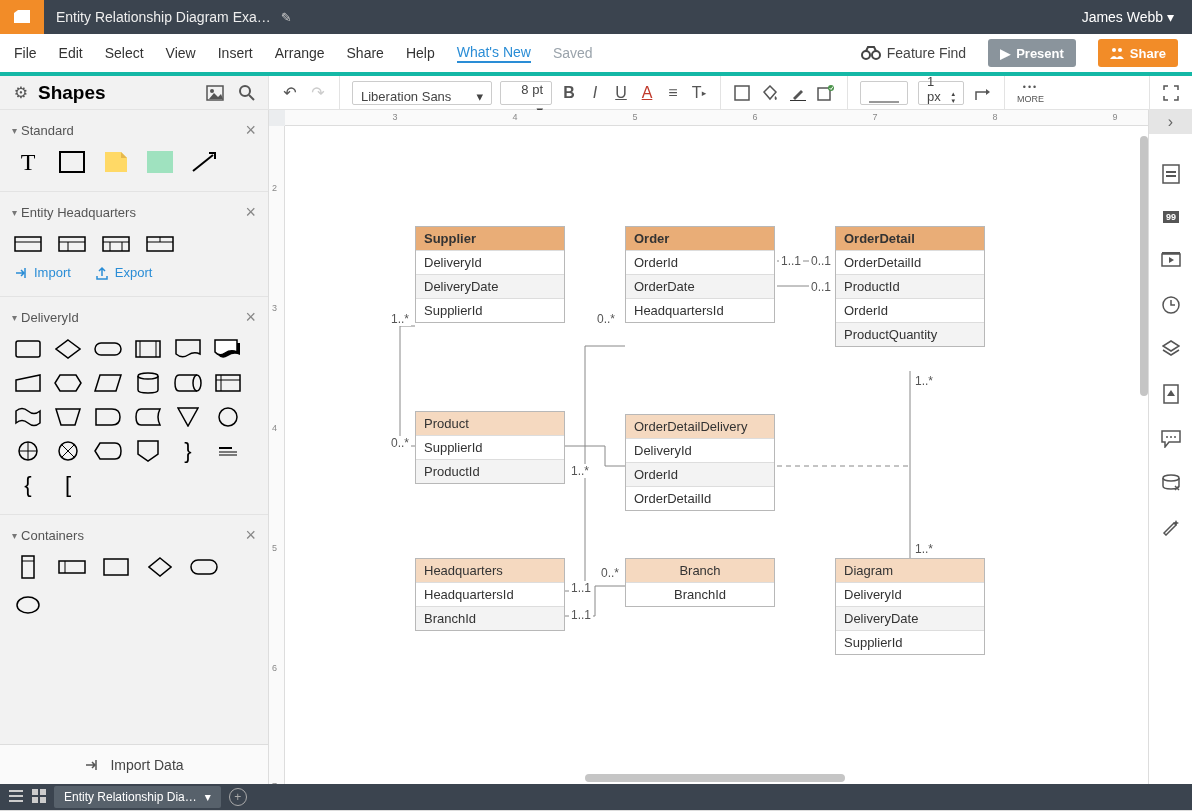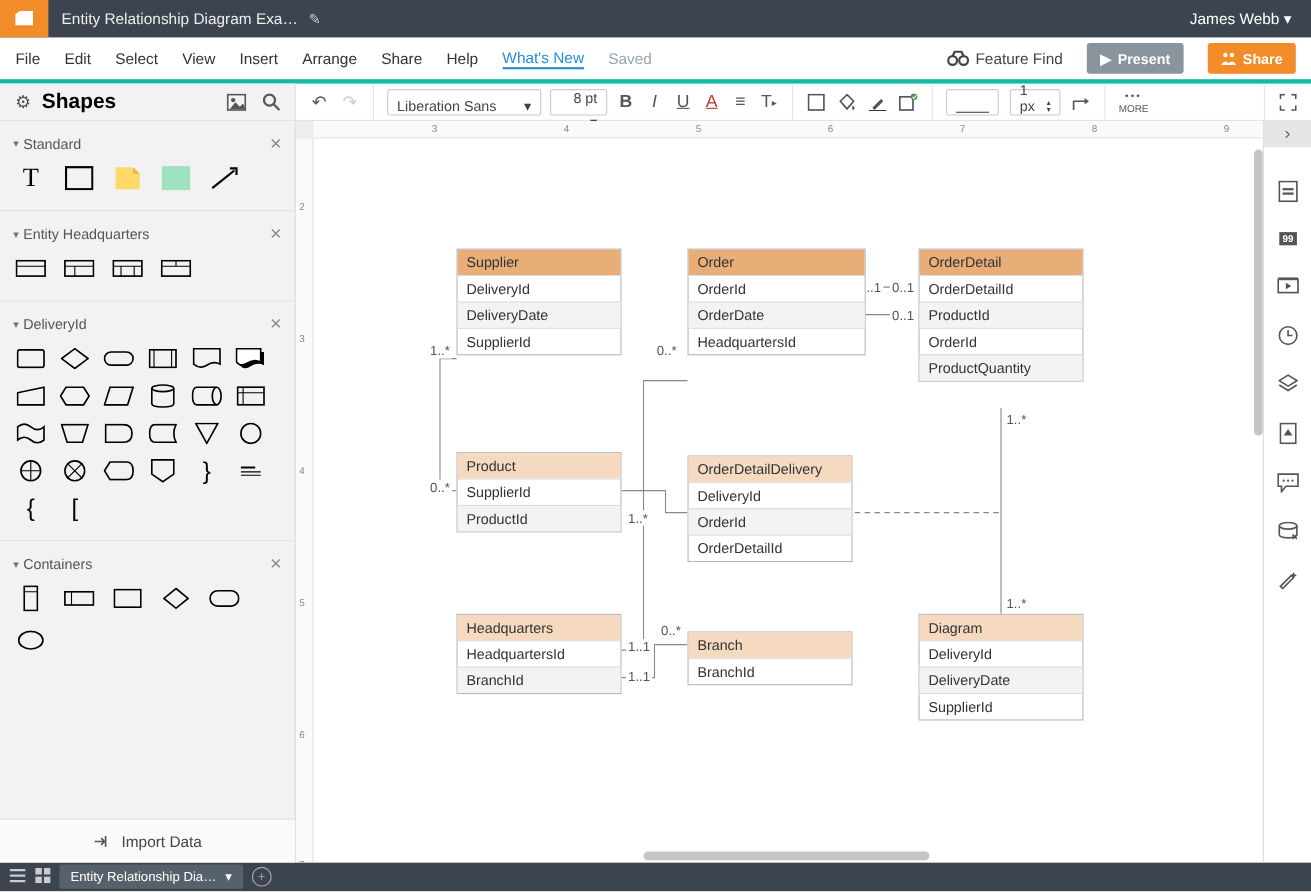--- a/index.html
+++ b/index.html
@@ -39,21 +39,21 @@
 .canvas-area { flex: 1; position: relative; background: #ebedef; overflow: hidden; }
 .ruler-h { position: absolute; top: 0; left: 16px; right: 0; height: 16px; background: #fafafa; border-bottom: 1px solid #ddd; font-size: 9px; color: #888; }
 .ruler-v { position: absolute; top: 16px; left: 0; width: 16px; bottom: 0; background: #fafafa; border-right: 1px solid #ddd; font-size: 9px; color: #888; }
 .rtick { position: absolute; top: 2px; transform: translateX(-50%); }
 .rtickv { position: absolute; left: 3px; transform: translateY(-50%); writing-mode: horizontal-tb;}
 .page { position: absolute; top: 16px; left: 16px; right: 0; bottom: 0; background: #fff; }
 .entity { position: absolute; border: 1px solid #b8b8b8; font-size: 13px; color: #333; background: #fff; }
 .entity-title { padding: 4px 8px; font-weight: 500; }
 .entity-row { padding: 4px 8px; border-top: 1px solid #ddd; }
 .entity-row.alt { background: #f3f3f3; }
-.t-orange { background: #e9ad77; }
+.t-orange { background: #e9ad77; font-weight: bold; }
 .t-peach { background: #f5d9c0; }
 .conn { position: absolute; stroke: #888; fill: none; }
 .lbl-sm { position: absolute; font-size: 12px; color: #555; background: #fff; padding: 0 2px;}
 .rightbar { width: 44px; border-left: 1px solid #ddd; background: #fff; display: flex; flex-direction: column; align-items: center; padding-top: 8px; gap: 26px; }
 .rightbar .collapse { height: 24px; width: 100%; background: #e5e5e5; display: flex; align-items: center; justify-content: center; color: #666; margin-top: -8px; margin-bottom: 4px;}
 .rightbar svg { color: #555; }
 .docbar { height: 26px; background: #3b444f; display: flex; align-items: center; color: #ccc; font-size: 12px; gap: 8px; padding: 0 8px; }
 .doctab { background: #57616b; color: #fff; padding: 4px 10px; border-radius: 2px; display: flex; gap: 8px; }
 .addpage { width: 18px; height: 18px; border: 1px solid #aaa; border-radius: 50%; display: flex; align-items: center; justify-content: center; font-size: 12px; color: #aaa; }
 .footer { height: 26px; border-top: 1px solid #ddd; display: flex; align-items: center; justify-content: flex-end; padding: 0 14px; gap: 10px; font-size: 12px; color: #555; background:#fafafa; }
@@ -279,20 +279,36 @@
             </svg>
           </div>
         <div class="shape-item">
             <svg width="28" height="16">
               <rect x="1" y="1" width="26" height="14" fill="none" stroke="#000" stroke-width="1.5"></rect>
               <line x1="1" y1="6" x2="27" y2="6" stroke="#000"></line>
               <line x1="14" y1="1" x2="14" y2="6" stroke="#000"></line>
             </svg>
           </div>
       </div>
+      <div class="iorow">
+        <span>
+            <svg width="14" height="14">
+              <path d="M2 7 H10 M7 4 L10 7 L7 10" stroke="#2a8dd6" fill="none" stroke-width="1.5"></path>
+              <path d="M11 2 V12" stroke="#2a8dd6" stroke-width="1.5"></path>
+            </svg>
+            <span>Import</span>
+          </span>
+        <span>
+            <svg width="14" height="14">
+              <path d="M7 10 V2 M4 5 L7 2 L10 5" stroke="#2a8dd6" fill="none" stroke-width="1.5"></path>
+              <path d="M2 10 V13 H12 V10" stroke="#2a8dd6" fill="none" stroke-width="1.5"></path>
+            </svg>
+            <span>Export</span>
+          </span>
+      </div>
     </div>
     <div class="cat">
       <div class="cat-hdr">
           <span class="caret">▾</span>
           <span>DeliveryId</span>
           <span class="close">×</span>
         </div>
       <div class="shape-row" style="gap:12px;">
         <div class="shape-item">
             <svg width="26" height="18">
@@ -534,21 +550,21 @@
       <span class="lbl-sm" style="left:284px; top:482px;">1..1</span>
       <span class="lbl-sm" style="left:314px; top:440px;">0..*</span>
 
       <div class="entity" style="left:130px; top:100px; width:150px;">
         <div class="entity-title t-orange">Supplier</div>
         <div class="entity-row">DeliveryId</div>
         <div class="entity-row alt">DeliveryDate</div>
         <div class="entity-row">SupplierId</div>
       </div>
 
-      <div class="entity" style="left:340px; top:100px; width:162px;">
+      <div class="entity" style="left:340px; top:100px; width:150px;">
         <div class="entity-title t-orange">Order</div>
         <div class="entity-row">OrderId</div>
         <div class="entity-row alt">OrderDate</div>
         <div class="entity-row">HeadquartersId</div>
       </div>
 
       <div class="entity" style="left:550px; top:100px; width:150px;">
         <div class="entity-title t-orange">OrderDetail</div>
         <div class="entity-row">OrderDetailId</div>
         <div class="entity-row alt">ProductId</div>
@@ -568,21 +584,21 @@
         <div class="entity-row alt">OrderId</div>
         <div class="entity-row">OrderDetailId</div>
       </div>
 
       <div class="entity" style="left:130px; top:432px; width:150px;">
         <div class="entity-title t-peach">Headquarters</div>
         <div class="entity-row">HeadquartersId</div>
         <div class="entity-row alt">BranchId</div>
       </div>
 
-      <div class="entity" style="left:340px; top:448px; width:150px;">
+      <div class="entity" style="left:340px; top:432px; width:150px;text-align:center;">
         <div class="entity-title t-peach">Branch</div>
         <div class="entity-row">BranchId</div>
       </div>
 
       <div class="entity" style="left:550px; top:432px; width:150px;">
         <div class="entity-title t-peach">Diagram</div>
         <div class="entity-row">DeliveryId</div>
         <div class="entity-row alt">DeliveryDate</div>
         <div class="entity-row">SupplierId</div>
       </div>

